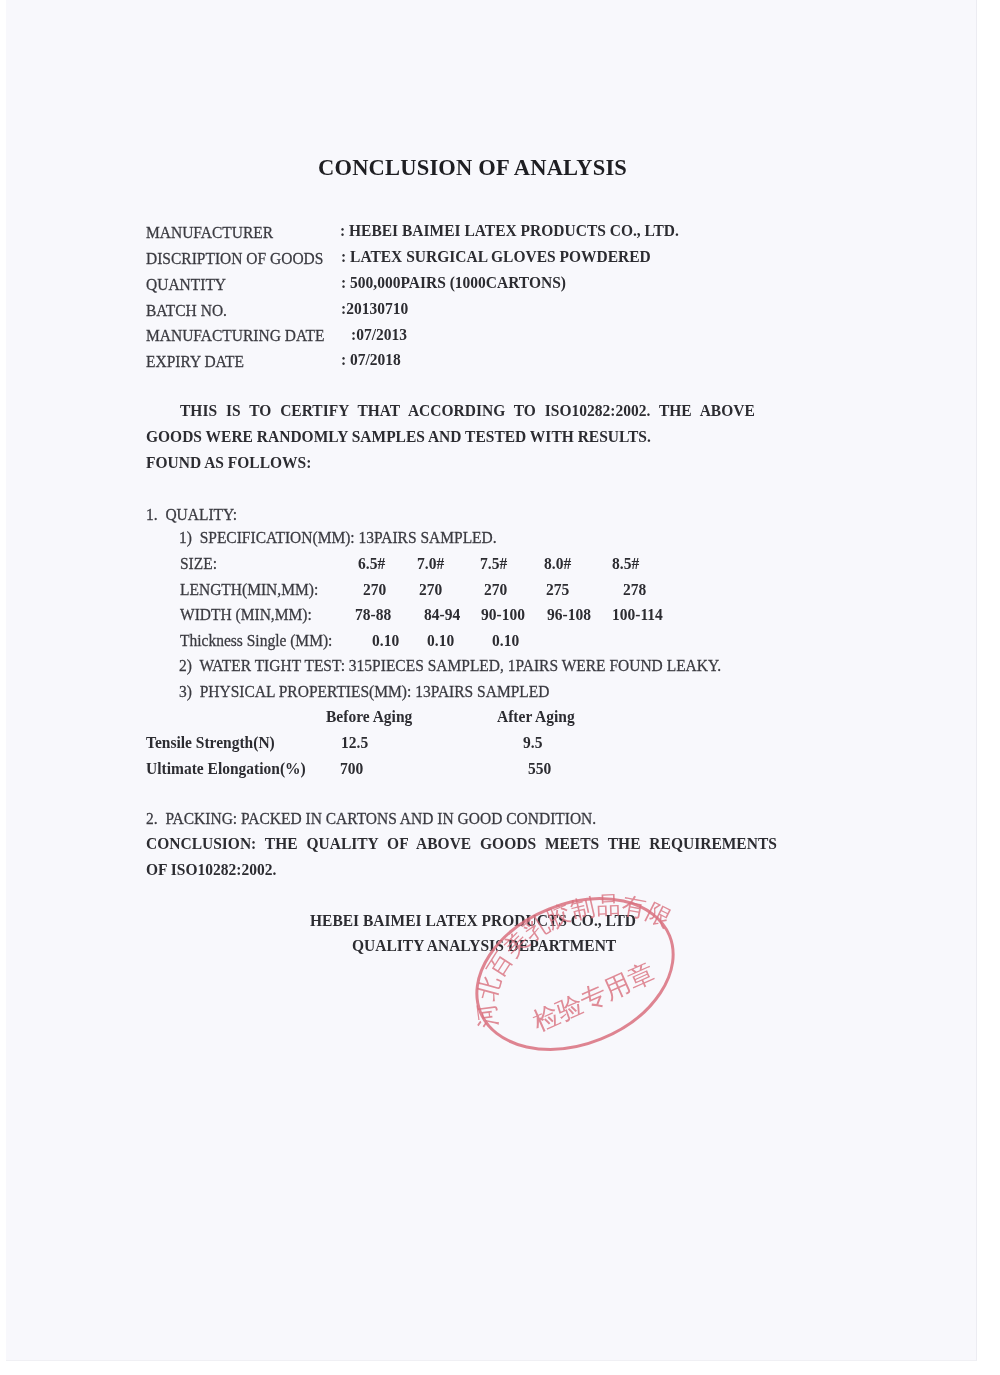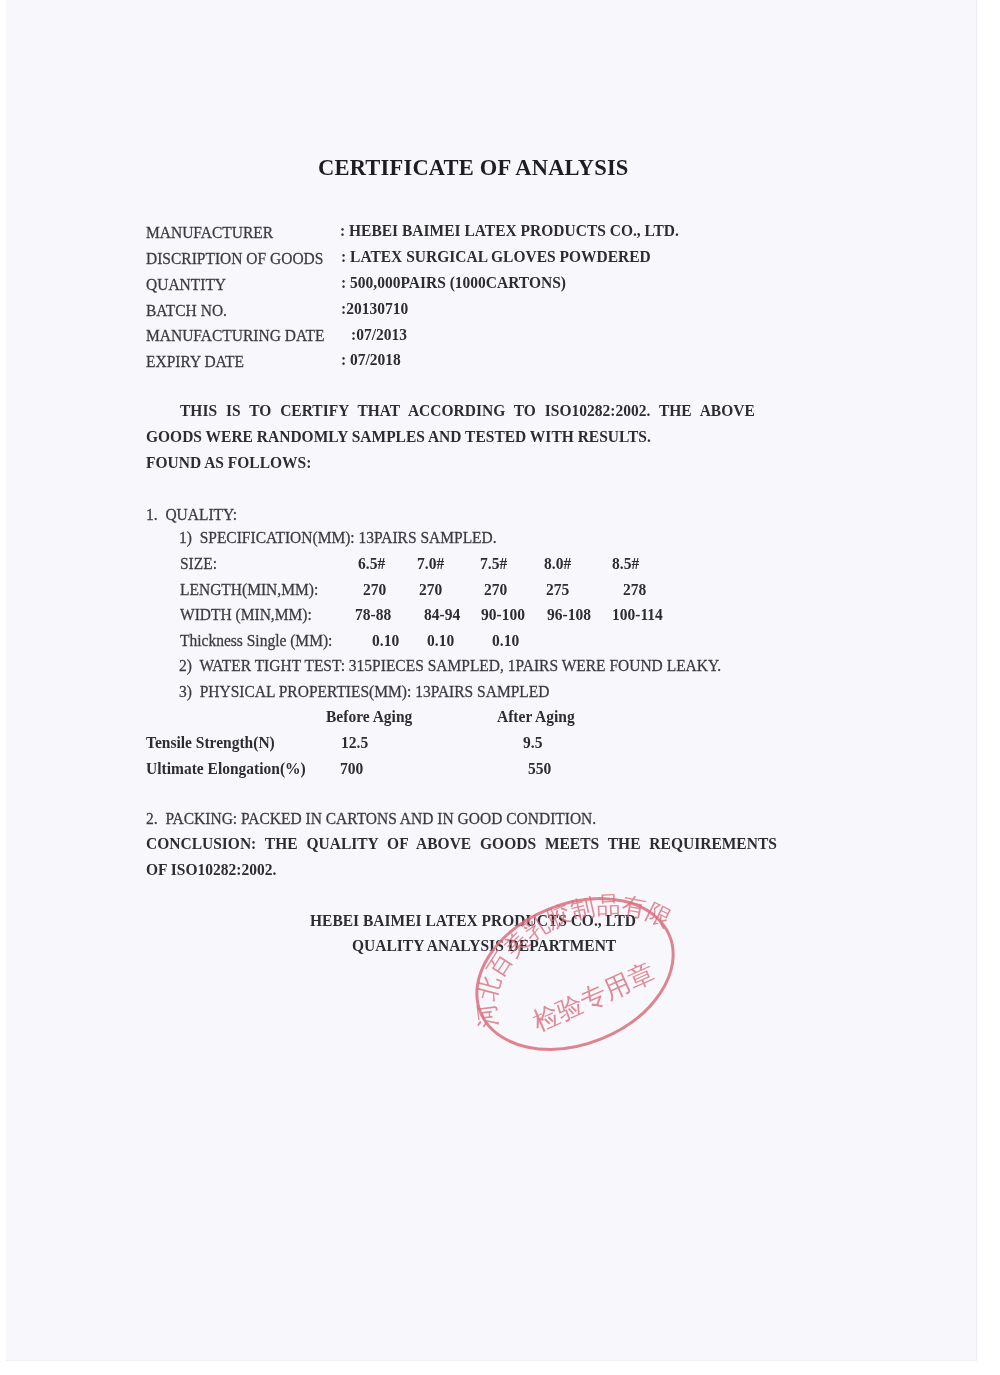--- a/index.html
+++ b/index.html
@@ -54,21 +54,21 @@
       top: 894px;
       width: 214px;
       height: 160px;
     }
   </style>
 </head>
 <body>
 
 <div class="paper"></div>
 
-<div class="t title" style="left:318px; top:155px;">CERTIFICATE OF ANALYSIS</div>
+<div class="t title" style="left:318px; top:155px;">CONCLUSION OF ANALYSIS</div>
 
 <div>
   <div class="t light tall" style="left:146px; top:222px;">MANUFACTURER</div>
   <div class="t tall" style="left:340px; top:220px;">: HEBEI BAIMEI LATEX PRODUCTS CO., LTD.</div>
 
   <div class="t light tall" style="left:146px; top:248px;">DISCRIPTION OF GOODS</div>
   <div class="t tall" style="left:341px; top:246px;">: LATEX SURGICAL GLOVES POWDERED</div>
 
   <div class="t light tall" style="left:146px; top:274px;">QUANTITY</div>
   <div class="t tall" style="left:341px; top:272px;">: 500,000PAIRS (1000CARTONS)</div>

